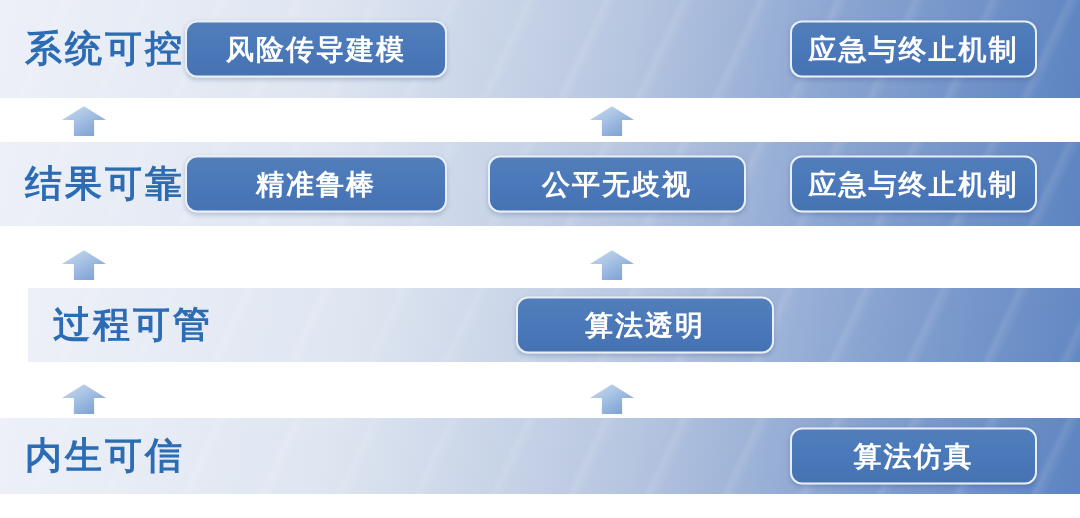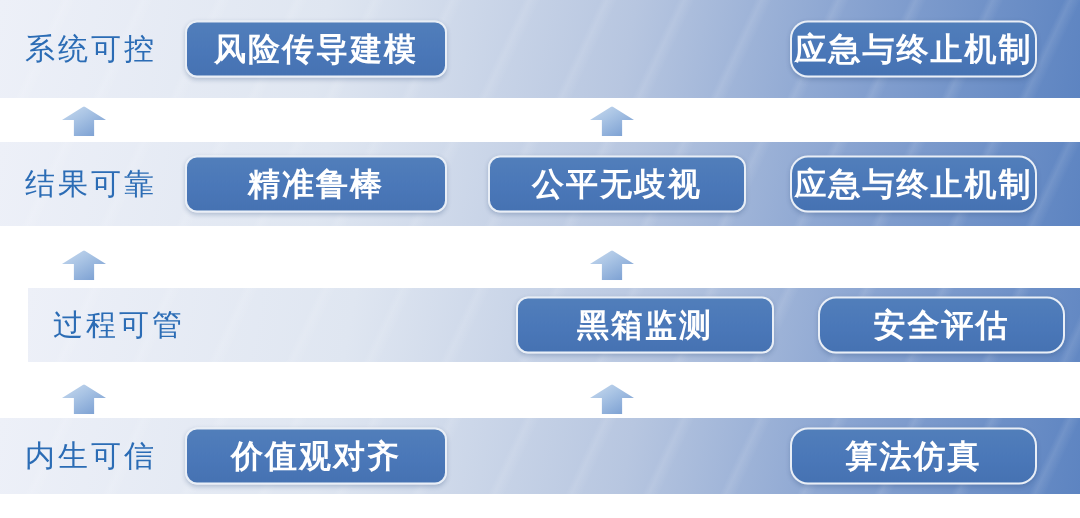--- a/index.html
+++ b/index.html
@@ -43,50 +43,50 @@
   .band-2 { top: 142px; height: 84px; }
   .band-3 { top: 288px; height: 74px; margin-left: 28px; }
   .band-4 { top: 418px; height: 76px; }
 
   .row-label {
     position: absolute;
     left: 25px;
     width: 150px;
     top: 50%;
     transform: translateY(-50%);
-    font-size: 30px;
-    font-weight: normal;
+    font-size: 37px;
+    font-weight: bold;
     color: #2b6cb5;
     letter-spacing: 3px;
     white-space: nowrap;
     z-index: 2;
   }
   .feature-box {
     position: absolute;
     top: 50%;
     transform: translateY(-50%);
     height: 57px;
     border-radius: 12px;
     background: linear-gradient(180deg, #517eba 0%, #4a77b8 55%, #4672b2 100%);
     border: 2px solid rgba(255,255,255,0.88);
     box-shadow: 0 2px 4px rgba(40,70,120,0.25);
     display: flex;
     align-items: center;
     justify-content: center;
     color: #ffffff;
-    font-size: 32px;
+    font-size: 28px;
     font-weight: bold;
     letter-spacing: 2px;
     white-space: nowrap;
     box-sizing: border-box;
     z-index: 2;
   }
   .box-pos-1 { left: 185px; width: 262px; }
   .box-pos-2 { left: 488px; width: 258px; }
-  .box-pos-3 { left: 790px; width: 247px; border-radius: 18px; }
+  .box-pos-3 { left: 790px; width: 247px; }
 
   .gap {
     position: absolute;
     left: 0;
     width: 1080px;
     background: #ffffff;
   }
   .gap-1 { top: 98px;  height: 44px; }
   .gap-2 { top: 240px; height: 48px; }
   .gap-3 { top: 378px; height: 40px; }
@@ -126,28 +126,26 @@
     <div class="feature-box box-pos-3">应急与终止机制</div>
   </section>
 
   <div class="gap gap-2">
     <span class="up-arrow arrow-left"></span>
     <span class="up-arrow arrow-middle"></span>
   </div>
 
   <section class="band band-3">
     <div class="row-label">过程可管</div>
-    <div class="feature-box box-pos-2">黑箱监测</div>
-    <div class="feature-box box-pos-3">安全评估</div>
+    <div class="feature-box box-pos-2">算法透明</div>
   </section>
 
   <div class="gap gap-3">
     <span class="up-arrow arrow-left"></span>
     <span class="up-arrow arrow-middle"></span>
   </div>
 
   <section class="band band-4">
     <div class="row-label">内生可信</div>
-    <div class="feature-box box-pos-1">价值观对齐</div>
     <div class="feature-box box-pos-3">算法仿真</div>
   </section>
 
 </div>
 
 </body></html>

